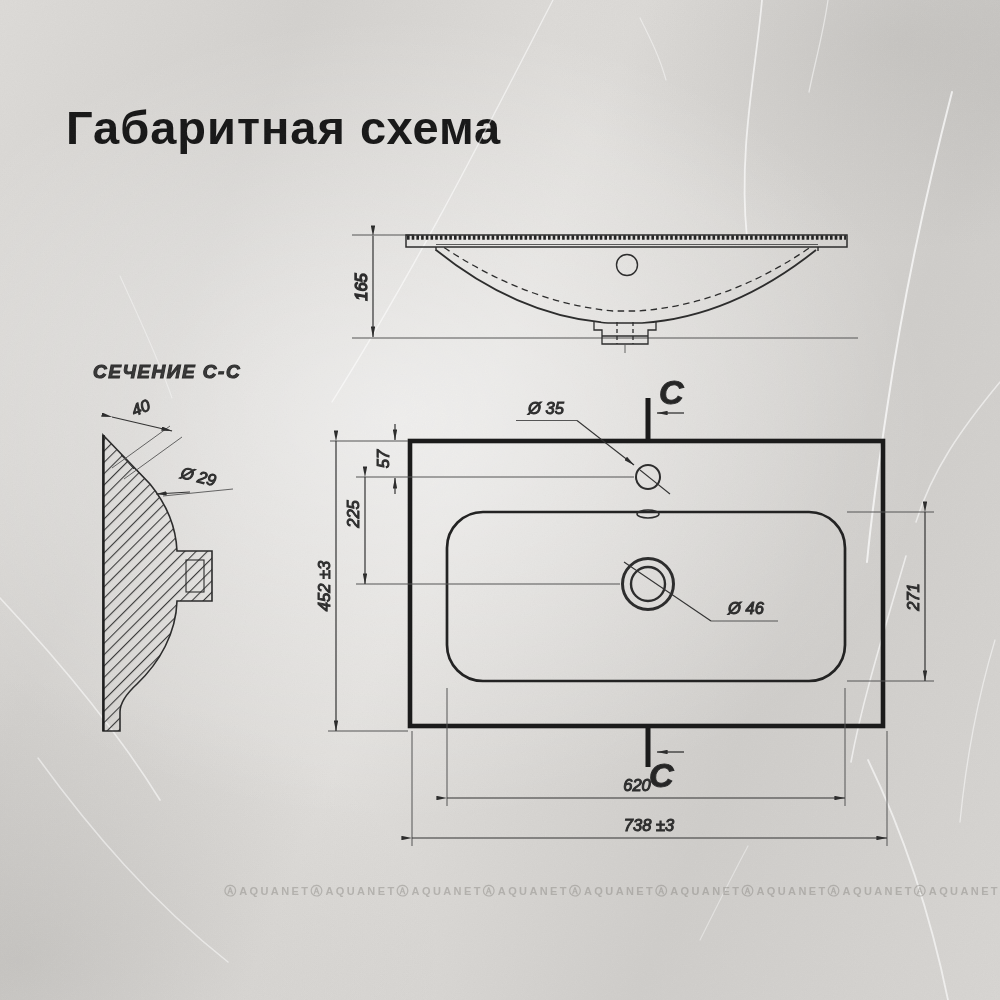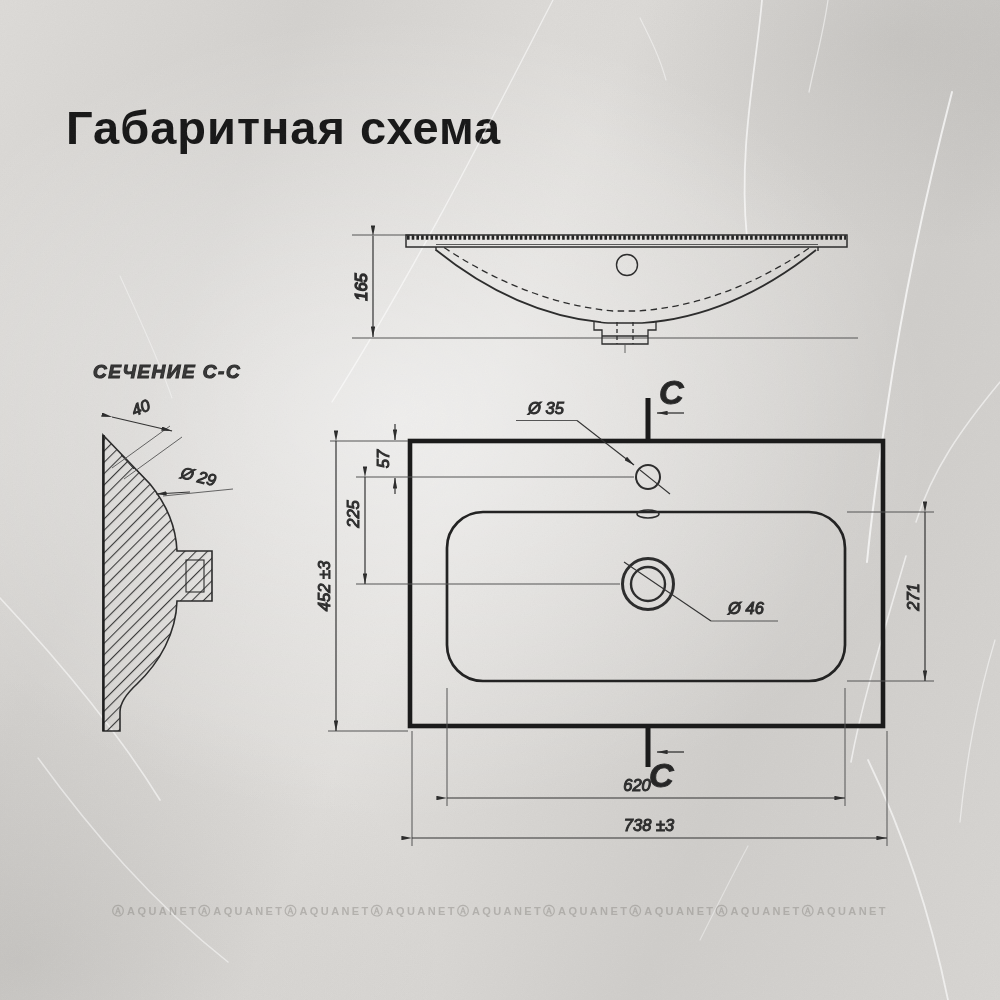--- a/index.html
+++ b/index.html
@@ -11,22 +11,22 @@
       radial-gradient(ellipse 600px 400px at 2% 96%, rgba(120,118,114,.18), rgba(120,118,114,0) 70%),
       linear-gradient(112deg,#dcdad7 0%,#d3d1ce 22%,#dfddda 46%,#cfcdca 74%,#d7d5d2 100%);
     font-family:"Liberation Sans", sans-serif;
   }
   .title{
     position:absolute;left:66px;top:100px;margin:0;
     font-size:47px;font-weight:800;letter-spacing:1px;color:var(--ink,#161616);
   }
   .drawing{position:absolute;inset:0;}
   .watermark-row{
-    position:absolute;left:0;top:902px;width:100%;height:18px;
-    display:flex;justify-content:center;align-items:center;
+    position:absolute;left:0;top:882px;width:100%;height:18px;
+    display:flex;justify-content:flex-end;align-items:center;
     color:rgba(128,126,122,.42);pointer-events:none;
   }
   .wm-item{font-size:11px;font-weight:700;letter-spacing:2.4px;white-space:nowrap;}
   .wm-item .wm-logo{font-size:12px;letter-spacing:1px;margin-right:2px;}
   svg text{font-family:"Liberation Sans", sans-serif;}
   .dim{font-size:16.5px;font-style:italic;fill:#333;}
   .marker-c{font-size:34px;font-style:italic;font-weight:700;fill:#262626;}
   .sec-label{font-size:19px;font-style:italic;font-weight:600;fill:#3a3a3a;letter-spacing:1.5px;}
 </style>
 </head>

